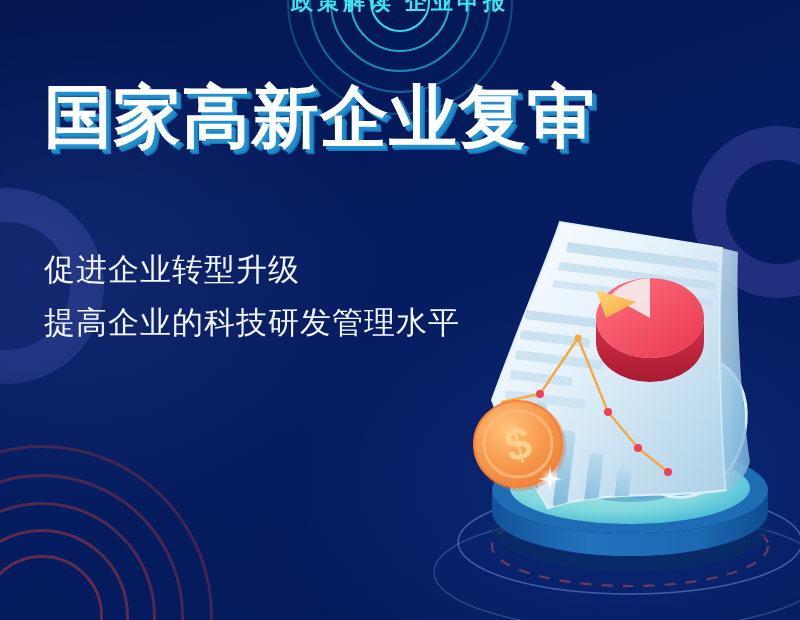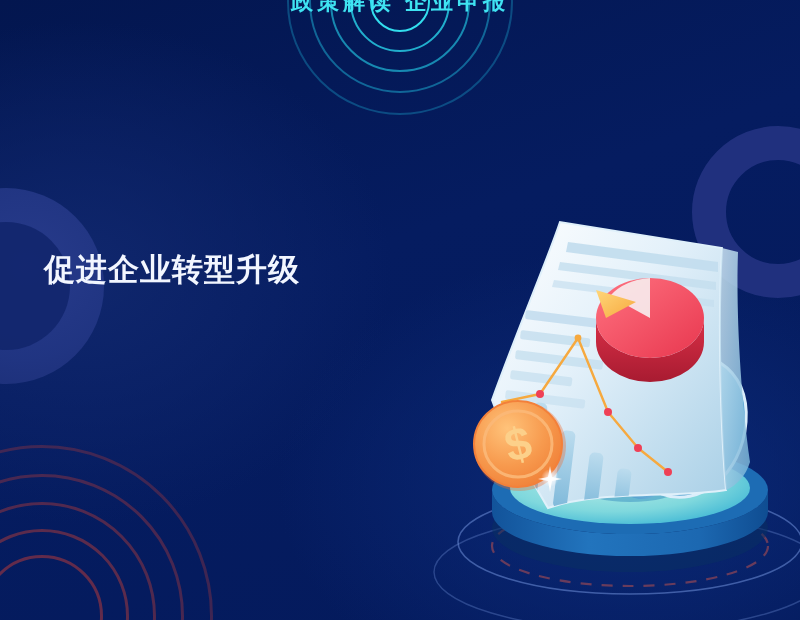--- a/index.html
+++ b/index.html
@@ -146,21 +146,21 @@
     margin: 0;
     padding: 0;
     list-style: none;
   }
   .sub-list li {
     font-size: 31px;
     line-height: 53px;
     color: #f2f6ff;
     letter-spacing: 1px;
     white-space: nowrap;
-    font-weight: 700;
+    font-weight: 400;
   }
 
   
   .stage {
     position: absolute;
     left: 430px;
     top: 190px;
     width: 370px;
     height: 430px;
   }
@@ -189,23 +189,25 @@
   <div class="top-caption">政策解读 企业申报</div>
 
   <div class="arcs-bl">
     <span></span>
     <span></span>
     <span></span>
     <span></span>
     <span></span>
   </div>
 
+  <div class="headline">国家高新企业复审</div>
 
   <ul class="sub-list">
     <li>促进企业转型升级</li>
+    <li>提高企业的科技研发管理水平</li>
   </ul>
 
   <div class="stage">
     <svg viewBox="0 0 370 430" xmlns="http://www.w3.org/2000/svg">
       <defs>
         <linearGradient id="gPaper" x1="0" y1="0" x2="1" y2="1">
           <stop offset="0%" stop-color="#ffffff"></stop>
           <stop offset="42%" stop-color="#e4f1fa"></stop>
           <stop offset="100%" stop-color="#a8cfe6"></stop>
         </linearGradient>

